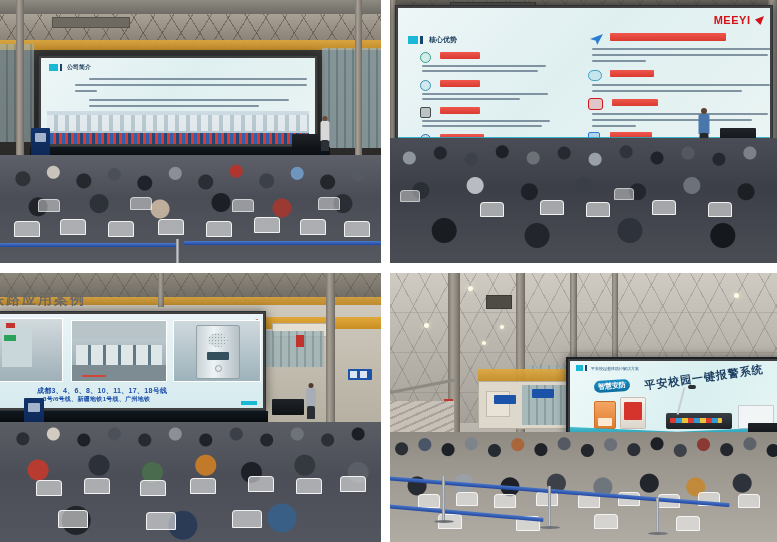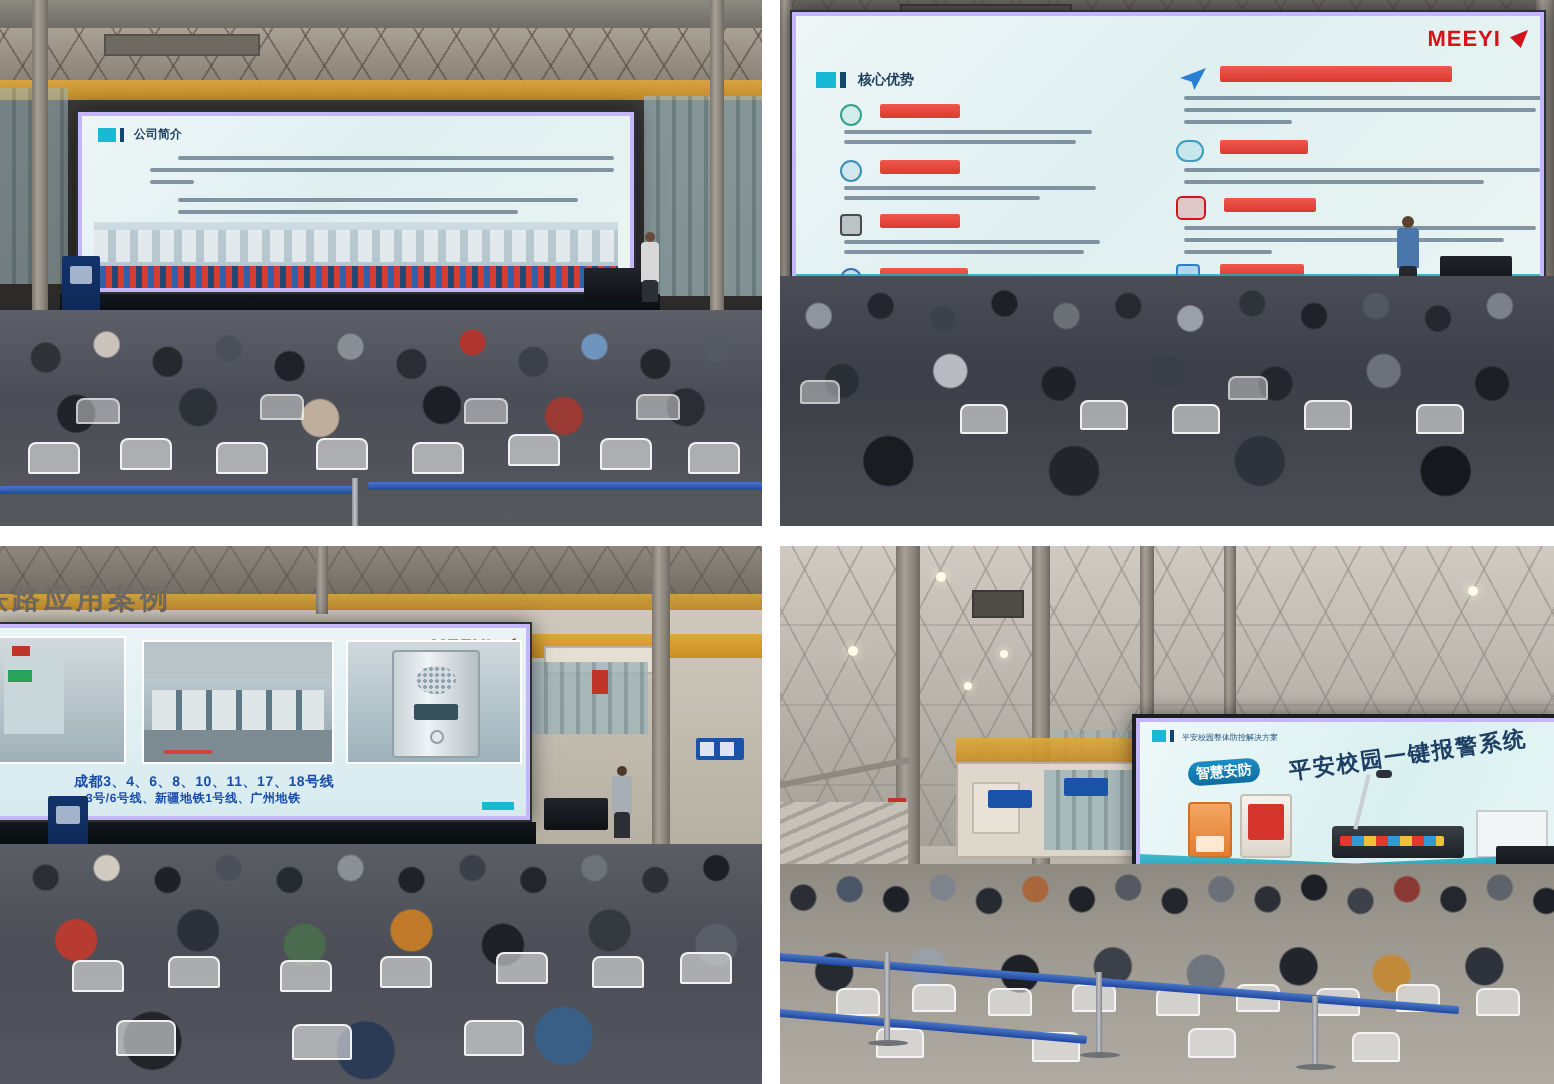--- a/index.html
+++ b/index.html
@@ -53,21 +53,21 @@
     background: linear-gradient(#e0a83c,#c98e22);
   }
   .glassband {
     position:absolute;
     background: repeating-linear-gradient(90deg,#9fb4b8 0 6px,#7d9499 6px 8px);
   }
 
   
   .screen {
     position:absolute;
-    background:#c4b5fd;
+    background:#404040;
     border:1px solid #2a3238;
     box-shadow: 0 0 10px rgba(0,0,0,.5);
     overflow:hidden;
   }
   .slide {
     position:absolute; inset:2px;
     background: linear-gradient(135deg,#eef6f7 0%,#dfeff0 45%,#eaf4f3 100%);
     overflow:hidden;
   }
   .slide-title {

